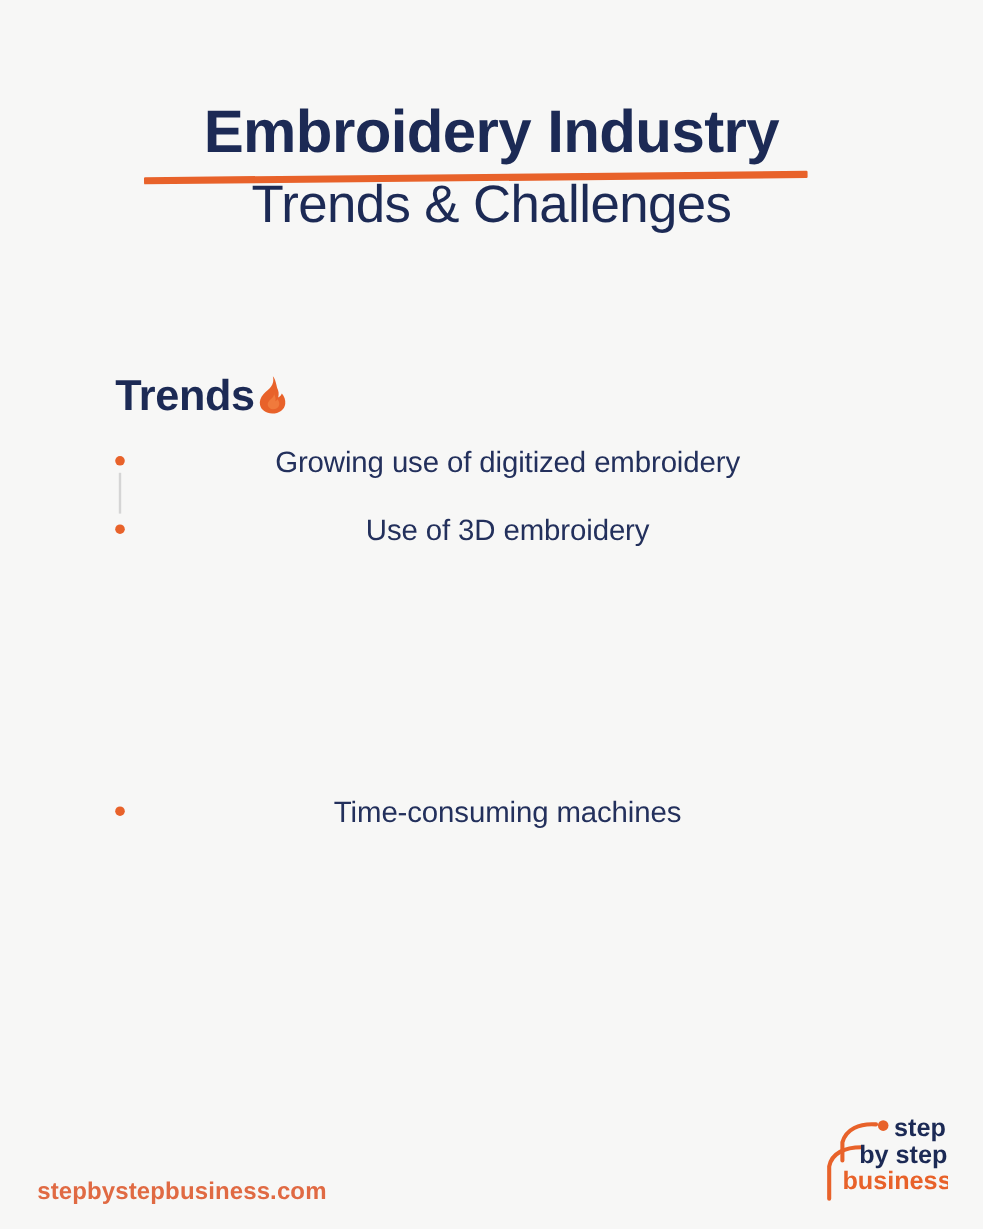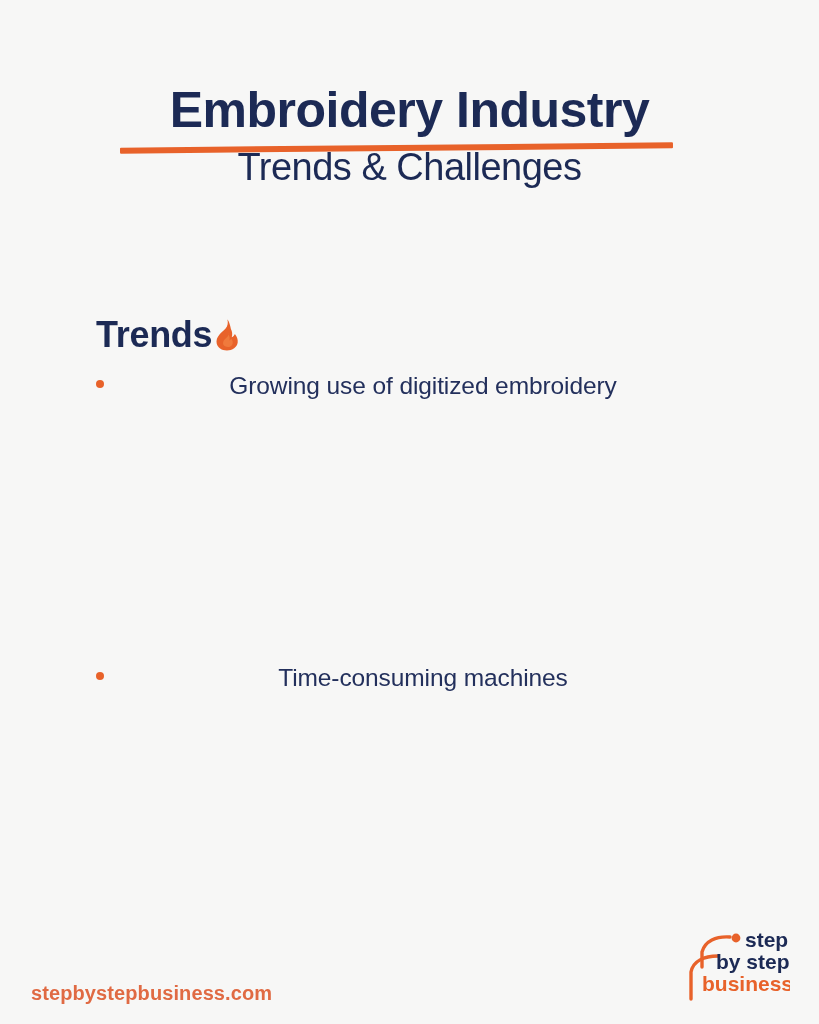--- a/index.html
+++ b/index.html
@@ -43,40 +43,39 @@
     position: absolute;
     left: 120px;
     top: 145px;
     width: 553px;
     height: 6px;
     background: #e8622a;
     transform: rotate(-0.55deg);
     border-radius: 1px;
   }
   .title-line2 {
-    font-size: 38px;
+    font-size: 44px;
     font-weight: normal;
     color: #1c2a55;
     letter-spacing: -0.5px;
     line-height: 1.12;
     margin-top: 9px;
   }
 
   
   .section {
     position: absolute;
     left: 96px;
     width: 660px;
   }
   .section-trends { top: 312px; }
   .section-challenges { top: 650px; }
 
   .section-head {
     display: flex;
-    align-items: center;
     height: 46px;
   }
   .section-title {
     font-size: 36px;
     font-weight: bold;
     color: #1c2a55;
     letter-spacing: -0.3px;
     line-height: 1;
   }
   .section-icon {
@@ -166,20 +165,25 @@
           <path d="M14.3 13.2c0.6 2.2-0.1 4-1.6 5.4-1.4 1.3-2.9 2.5-3.5 4.3-0.6 1.9 0.4 3.8 2.3 4.7 2.8 1.3 6.3-0.1 7.1-2.9 0.5-1.9-0.2-3.6-1.4-5-0.4 0.8-1 1.4-1.8 1.7 0.6-1.8 0.2-3.5-0.6-5.1-0.2-0.4-0.4-0.8-0.5-1.1z" fill="#f07a3c"></path>
         </svg>
       </span>
     </div>
     <ul class="bullets">
       <li>
         <span class="dot"></span>
         <span class="connector"></span>
         <span class="bullet-text">Growing use of digitized embroidery</span>
       </li>
+      <li>
+        <span class="dot"></span>
+        <span class="connector"></span>
+        <span class="bullet-text">Use of 3D embroidery</span>
+      </li>
     </ul>
   </div>
 
   <div class="section section-challenges">
     <ul class="bullets">
       <li>
         <span class="dot"></span>
         <span class="connector"></span>
         <span class="bullet-text">Time-consuming machines</span>
       </li>

